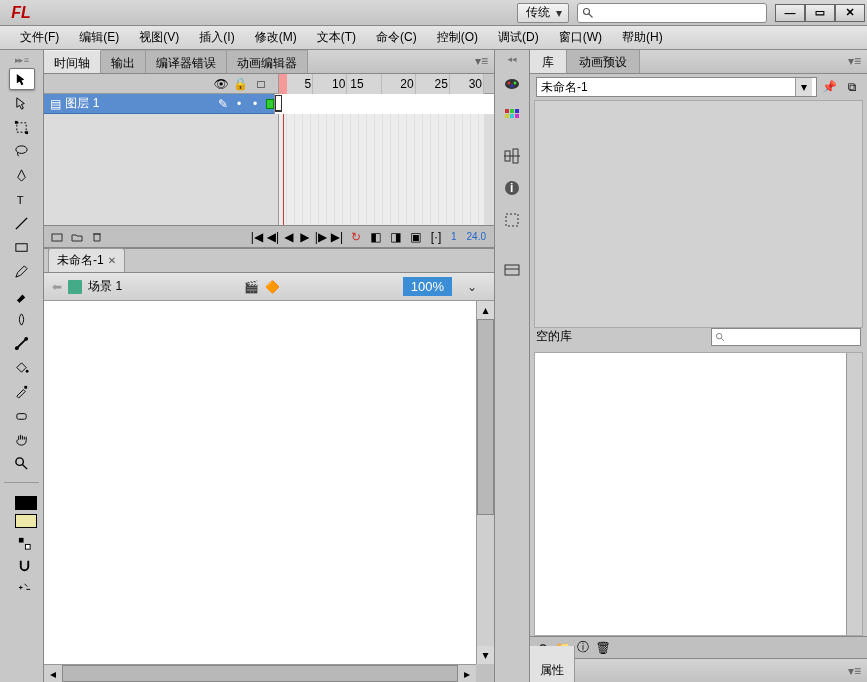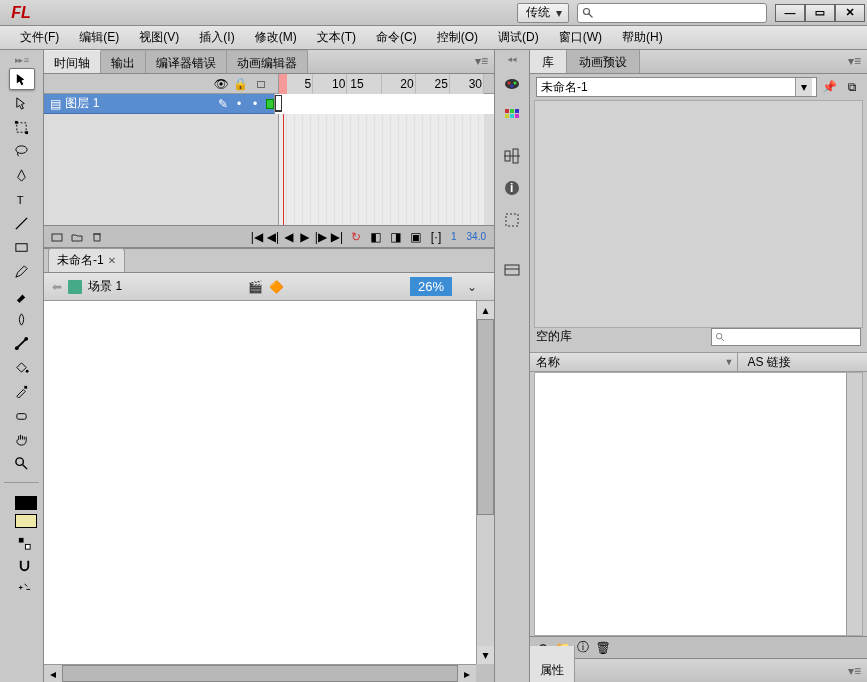--- a/index.html
+++ b/index.html
@@ -333,37 +333,37 @@
           <span class="icon-btn">▶</span>
           <span class="icon-btn">|▶</span>
           <span class="icon-btn">▶|</span>
         </div>
         <span class="icon-btn" style="color:#c33;">↻</span>
         <span class="icon-btn">◧</span>
         <span class="icon-btn">◨</span>
         <span class="icon-btn">▣</span>
         <span class="icon-btn">[·]</span>
         <span class="num">1</span>
-        <span class="num">34.0</span>
+        <span class="num">24.0</span>
       </div>
     </div>
 
     <div class="doc-tabs">
       <div class="doc-tab">
         <span>未命名-1</span>
         <span class="close">✕</span>
       </div>
     </div>
     <div class="stage-header">
       <span style="color:#999;">⬅</span>
       <span class="sc-icon"></span>
       <span>场景 1</span>
       <span style="margin-left:auto">🎬</span>
       <span>🔶</span>
-      <span class="zoom-box">26%</span>
+      <span class="zoom-box">100%</span>
       <span class="arrow-dd">⌄</span>
     </div>
     <div class="stage-wrap">
       <div class="stage"></div>
       <div class="vscroll">
           <div class="up">▴</div>
           <div class="track">
             <div class="thumb"></div>
           </div>
           <div class="dn">▾</div>
@@ -440,26 +440,20 @@
     <div class="lib-preview"></div>
     <div class="lib-mid">
       <span class="lbl">空的库</span>
       <div class="lib-search">
           <svg viewBox="0 0 16 16">
             <circle cx="6" cy="6" r="4" fill="none" stroke="#555"></circle>
             <line x1="9" y1="9" x2="13" y2="13" stroke="#555"></line>
           </svg>
         </div>
     </div>
-    <div class="lib-cols">
-      <span class="c1">名称</span>
-      <span class="arr">▼</span>
-      <span style="width:6px;border-left:1px solid #999;height:100%;margin:0 4px;"></span>
-      <span class="c2">AS 链接</span>
-    </div>
     <div class="lib-list">
       <div class="vsc"></div>
     </div>
     <div style="height:22px;background:#c0c0c0;border-top:1px solid #888;display:flex;align-items:center;padding:0 4px;gap:2px;">
       <span class="icon-btn">⊕</span>
       <span class="icon-btn">📁</span>
       <span class="icon-btn">ⓘ</span>
       <span class="icon-btn">🗑</span>
     </div>
     <div class="lib-foot">

